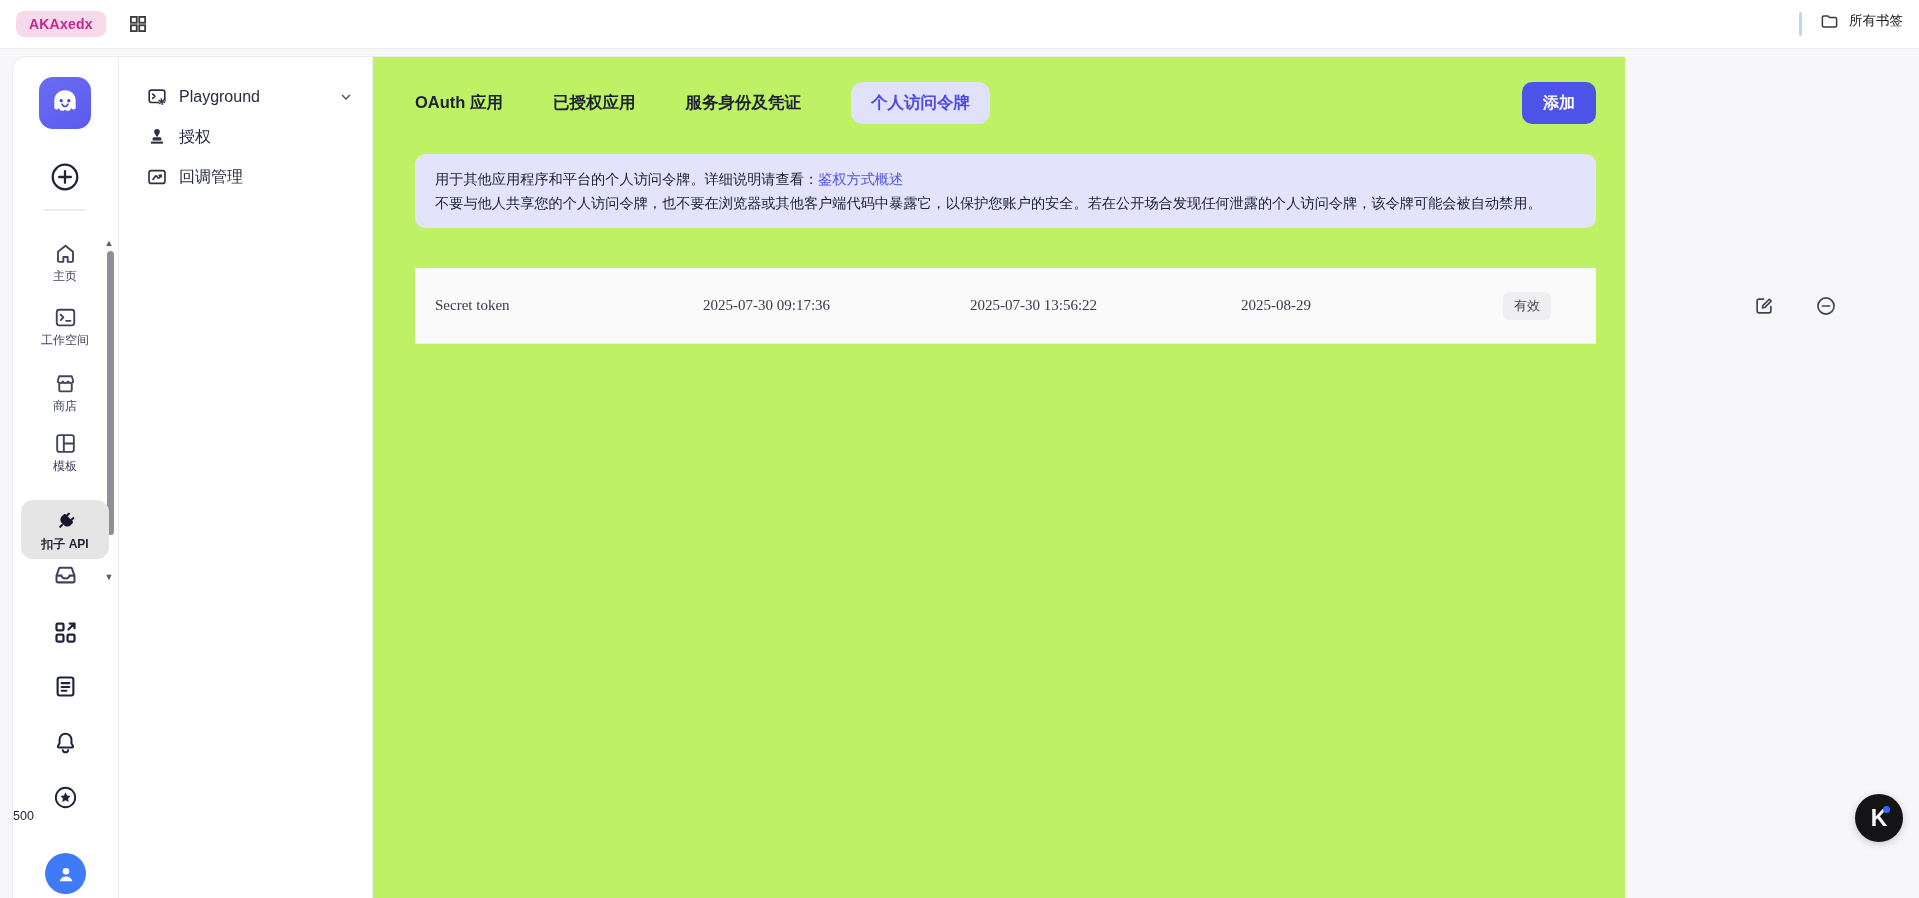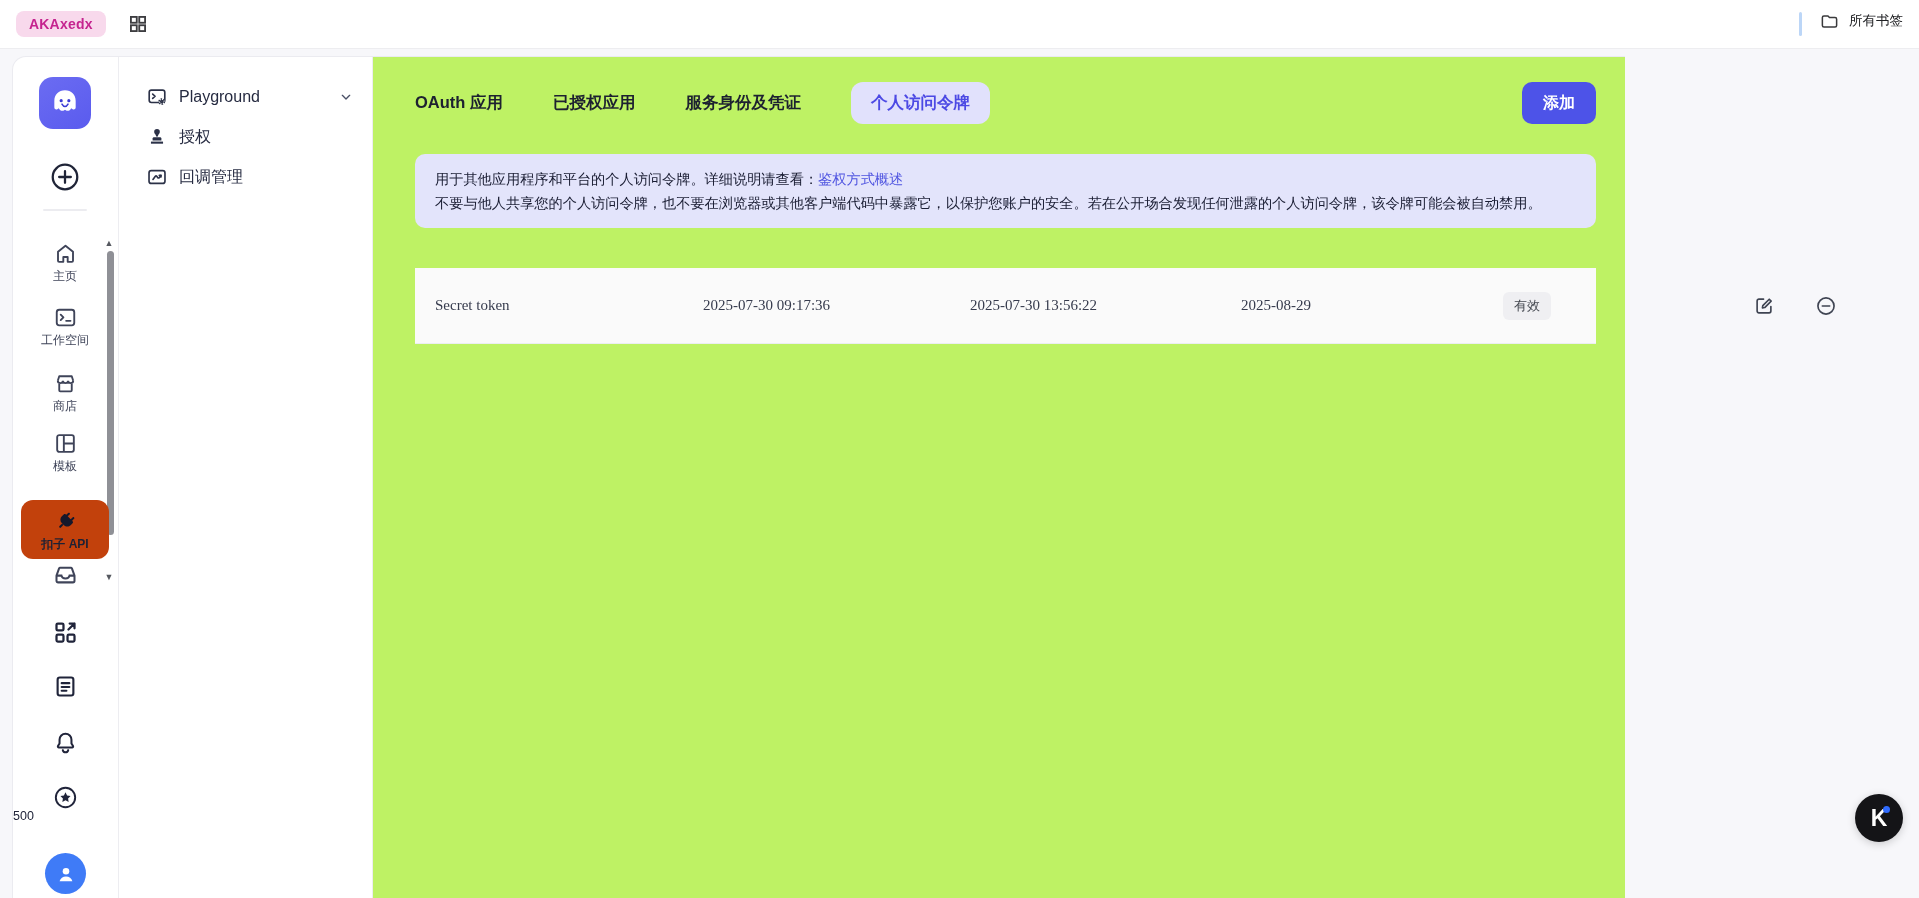--- a/index.html
+++ b/index.html
@@ -24,21 +24,21 @@
   
   .rail { position:absolute; left:0; top:0; width:105px; height:100%; }
   .rail .logo { position:absolute; left:26px; top:20px; width:52px; height:52px; border-radius:14px;
     background:linear-gradient(145deg,#6b6cf2,#5a5bee); display:flex; align-items:center; justify-content:center; }
   .logo svg { width:40px; height:40px; }
   .rail-plus { position:absolute; left:36px; top:104px; width:32px; height:32px; }
   .rail-sep { position:absolute; left:30px; top:152px; width:44px; height:2px; background:#ececf0; border-radius:1px; }
   .rail-item { position:absolute; left:8px; width:88px; display:flex; flex-direction:column; align-items:center; gap:4px; }
   .rail-item svg { width:25px; height:25px; }
   .rail-label { font-size:12px; color:#3f4459; line-height:13px; white-space:nowrap; }
-  .rail-item.selected { background:#c2410c; border-radius:12px; padding:9px 0 8px; }
+  .rail-item.selected { background:#e5e5e5; border-radius:12px; padding:9px 0 8px; }
   .rail-item.selected .rail-label { color:#1d2135; font-weight:600; }
   .rail-icon-only { position:absolute; left:39px; width:27px; height:27px; }
   .rail-icon-only svg { width:27px; height:27px; }
   .rail-credits { position:absolute; left:0; width:105px; text-align:left; font-size:12.5px; color:#20243a; }
   .rail-avatar { position:absolute; left:32px; top:796px; width:41px; height:41px; border-radius:50%;
     background:#3f7bf7; display:flex; align-items:center; justify-content:center; }
   .rail-avatar svg { width:24px; height:24px; }
   .rail-scroll-up, .rail-scroll-down { position:absolute; left:88px; width:16px; text-align:center;
     font-size:9px; color:#55585f; line-height:12px; }
   .rail-scroll-up { top:180px; } .rail-scroll-down { top:514px; }

